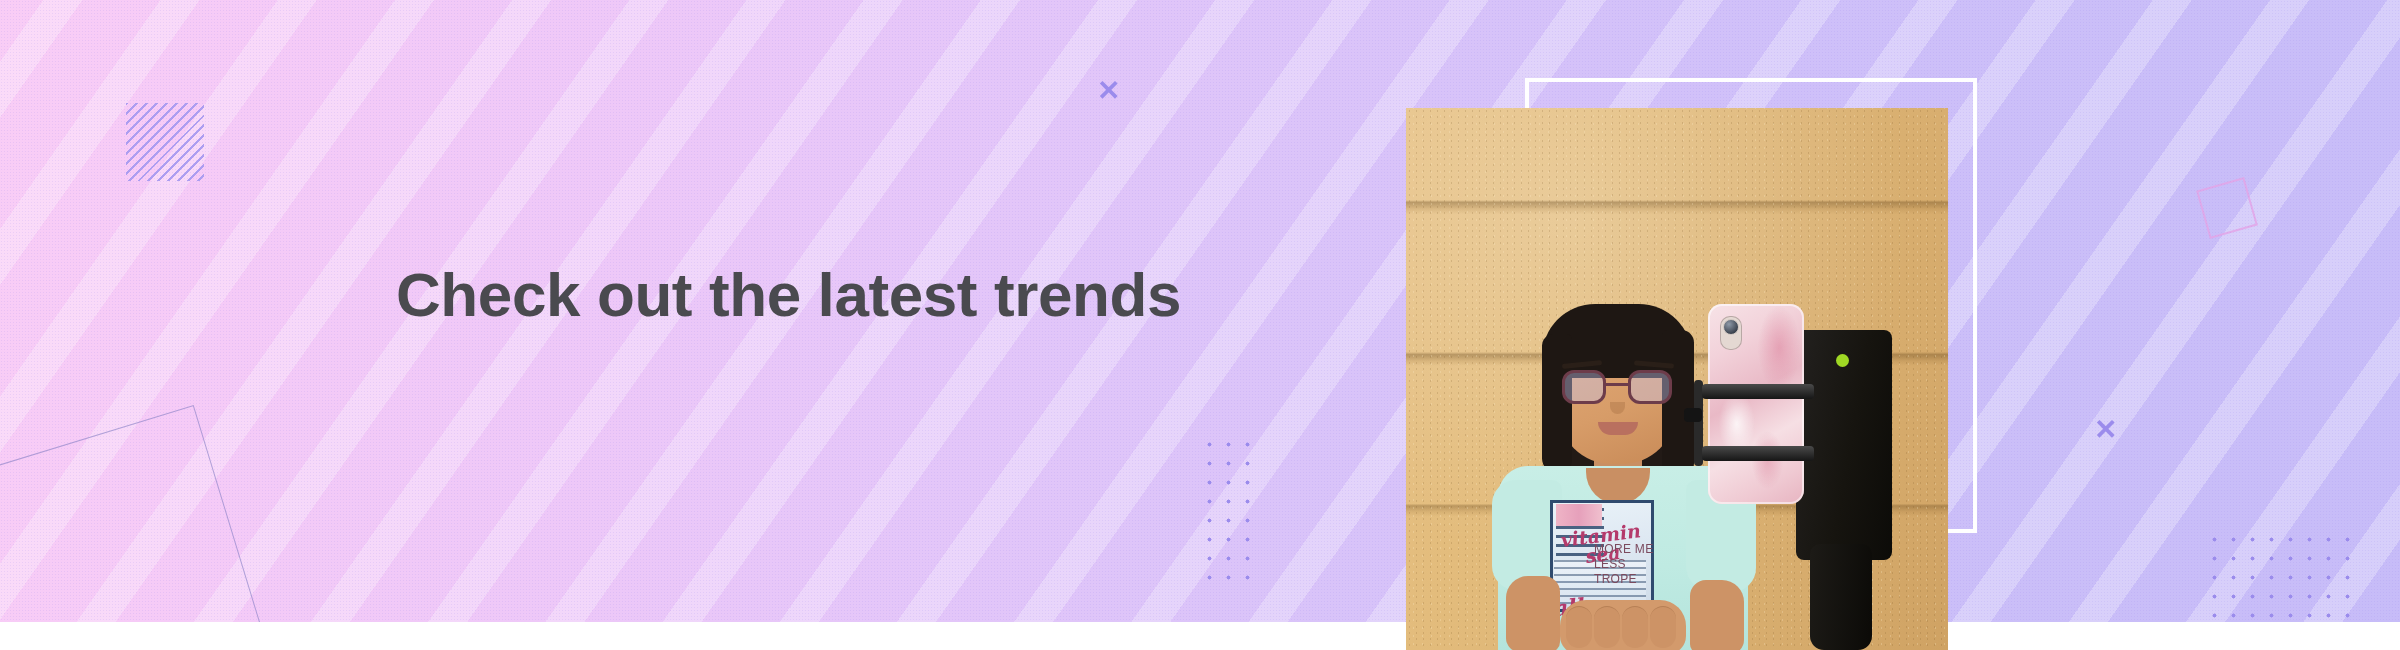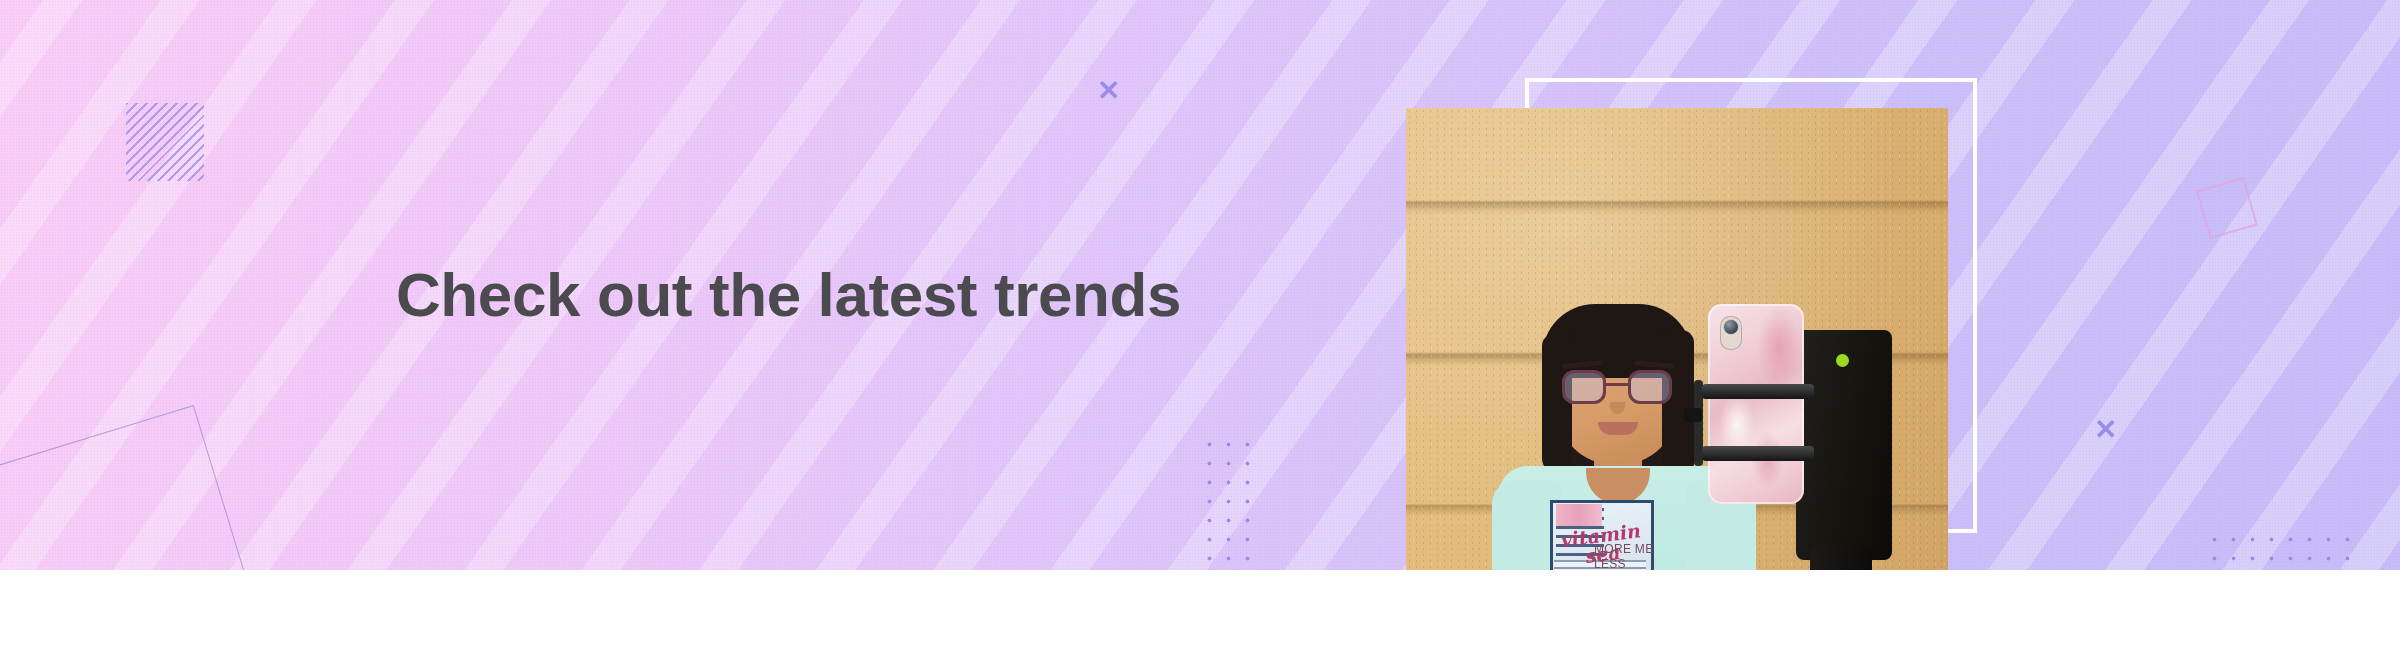--- a/index.html
+++ b/index.html
@@ -1,21 +1,21 @@
 <!DOCTYPE html>
 <html><head>
 <meta charset="utf-8">
 <style>
   * { margin:0; padding:0; box-sizing:border-box; }
   html,body { width:2400px; height:650px; overflow:hidden; background:#ffffff; }
   body { font-family:"Liberation Sans", sans-serif; }
 
   #banner {
     position:relative;
-    width:2400px; height:570px;
+    width:2400px; height:650px;
     overflow:hidden;
     background:#ffffff;
   }
 
   
   #bg {
     position:absolute; left:0; top:0;
     width:2400px; height:622px;
     background:linear-gradient(100deg,
         #f9cdf6 0%,

